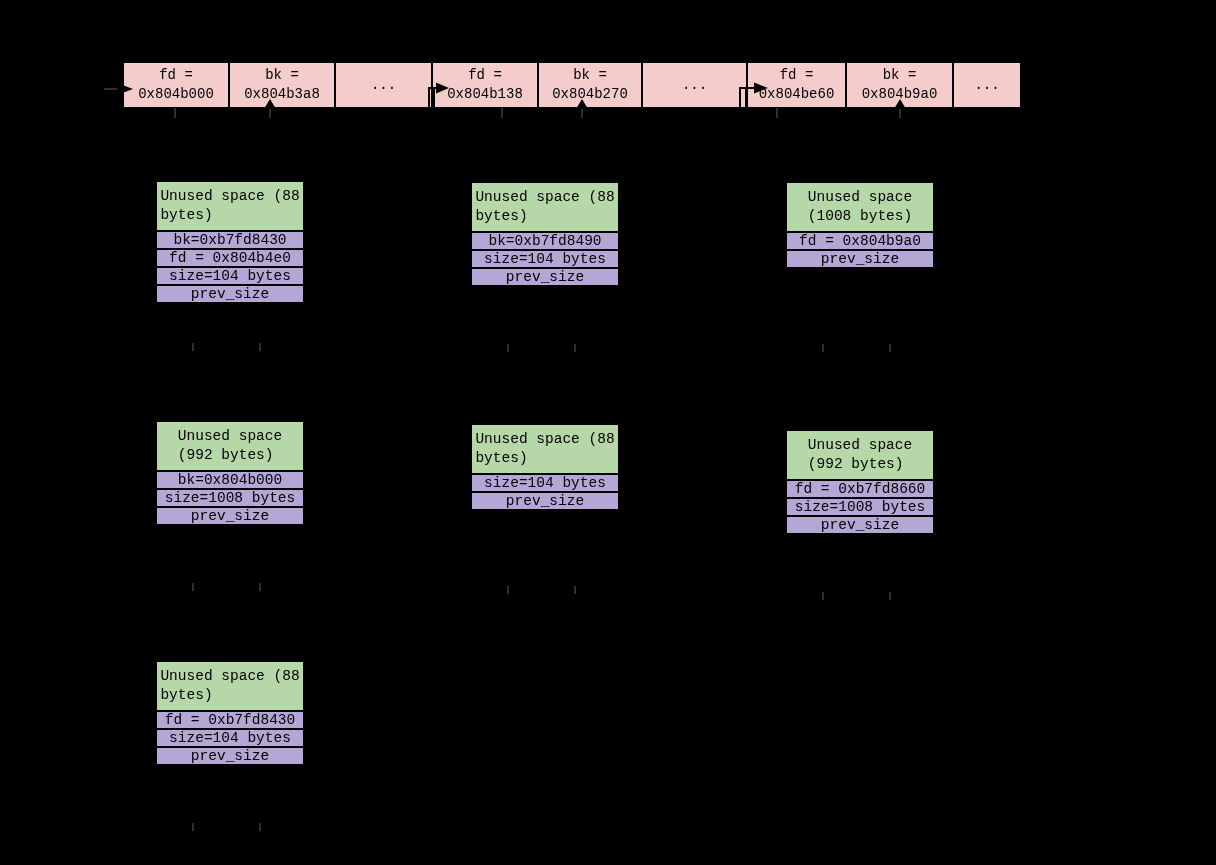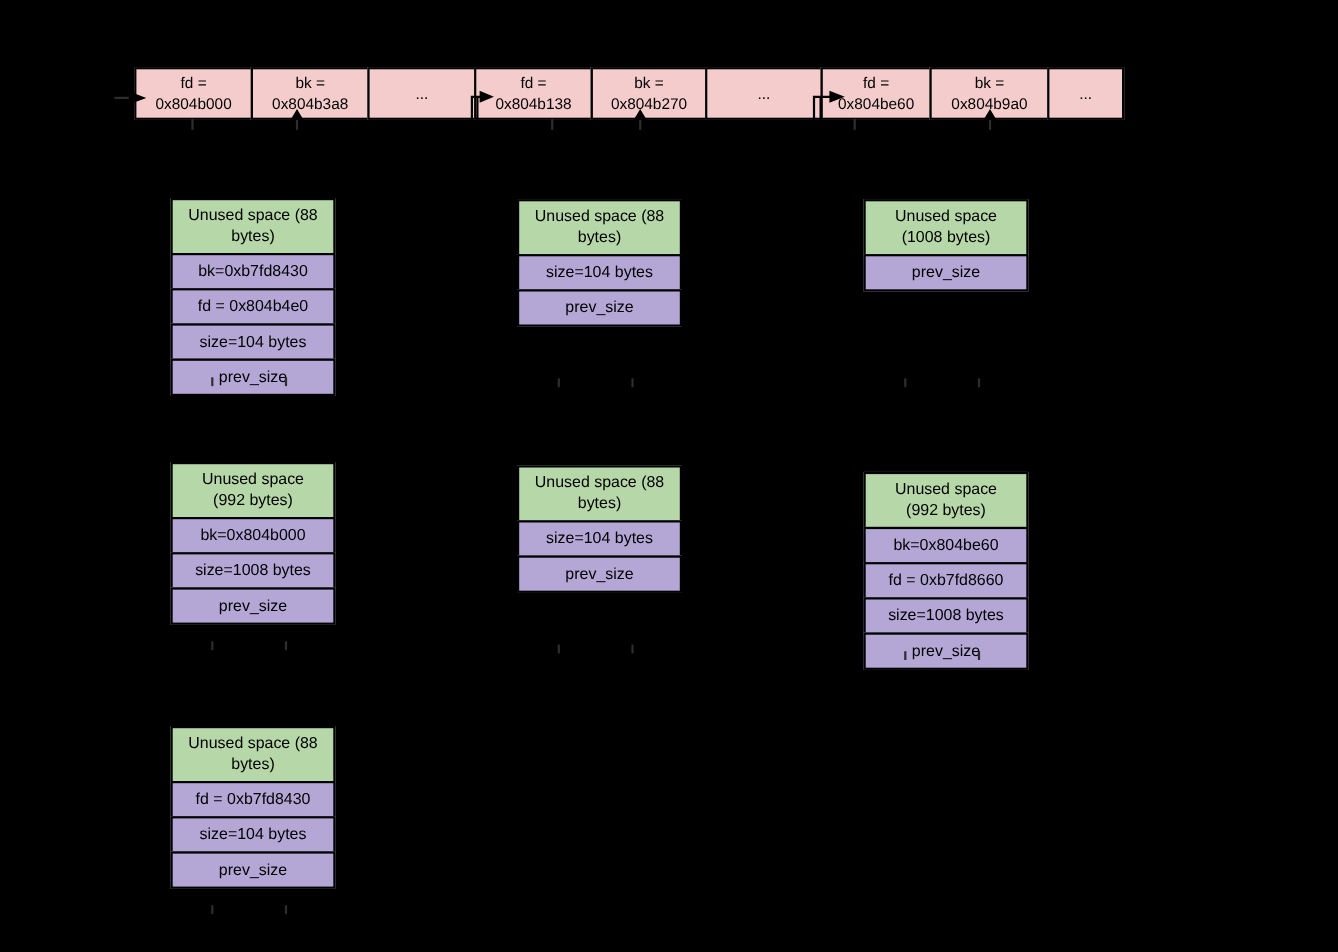--- a/index.html
+++ b/index.html
@@ -9,21 +9,21 @@
     --border: #000000;
     --bg: #000000;
   }
   html, body { margin: 0; padding: 0; background: var(--bg); }
   #canvas {
     position: relative;
     width: 1216px;
     height: 865px;
     background: var(--bg);
     overflow: hidden;
-    font-family: Liberation Sans, sans-serif;
+    font-family: Liberation Mono, monospace;
     color: #000;
   }
   .bar {
     position: absolute;
     left: 122px;
     top: 61px;
     display: flex;
   }
   .bar-cell {
     box-sizing: border-box;
@@ -42,29 +42,29 @@
   .chunk { position: absolute; width: 150px; }
   .chunk-header {
     box-sizing: border-box;
     width: 150px;
     height: 52px;
     background: var(--green);
     border: 2px solid var(--border);
     display: flex;
     align-items: center;
     justify-content: center;
-    text-align: center;
+    text-align: left;
     white-space: pre-line;
     font-size: 14.5px;
     line-height: 19px;
   }
   .chunk-row {
     box-sizing: border-box;
     width: 150px;
-    height: 34px;
+    height: 20px;
     margin-top: -2px;
     background: var(--purple);
     border: 2px solid var(--border);
     display: flex;
     align-items: center;
     justify-content: center;
     font-size: 14.5px;
   }
   #arrow-overlay {
     position: absolute;
@@ -100,46 +100,47 @@
     <div class="chunk-header">Unused space (88
 bytes)</div>
     <div class="chunk-row">bk=0xb7fd8430</div>
     <div class="chunk-row">fd = 0x804b4e0</div>
     <div class="chunk-row">size=104 bytes</div>
     <div class="chunk-row">prev_size</div>
   </div>
   <div class="chunk" style="left:470px; top:181px">
     <div class="chunk-header">Unused space (88
 bytes)</div>
+    <div class="chunk-row">bk=0xb7fd8490</div>
     <div class="chunk-row">size=104 bytes</div>
     <div class="chunk-row">prev_size</div>
   </div>
   <div class="chunk" style="left:785px; top:181px">
     <div class="chunk-header">Unused space
 (1008 bytes)</div>
+    <div class="chunk-row">fd = 0x804b9a0</div>
     <div class="chunk-row">prev_size</div>
   </div>
 
   <div class="chunk" style="left:155px; top:420px">
     <div class="chunk-header">Unused space
 (992 bytes)</div>
     <div class="chunk-row">bk=0x804b000</div>
     <div class="chunk-row">size=1008 bytes</div>
     <div class="chunk-row">prev_size</div>
   </div>
   <div class="chunk" style="left:470px; top:423px">
     <div class="chunk-header">Unused space (88
 bytes)</div>
     <div class="chunk-row">size=104 bytes</div>
     <div class="chunk-row">prev_size</div>
   </div>
   <div class="chunk" style="left:785px; top:429px">
     <div class="chunk-header">Unused space
 (992 bytes)</div>
-    <div class="chunk-row">bk=0x804be60</div>
     <div class="chunk-row">fd = 0xb7fd8660</div>
     <div class="chunk-row">size=1008 bytes</div>
     <div class="chunk-row">prev_size</div>
   </div>
 
   <div class="chunk" style="left:155px; top:660px">
     <div class="chunk-header">Unused space (88
 bytes)</div>
     <div class="chunk-row">fd = 0xb7fd8430</div>
     <div class="chunk-row">size=104 bytes</div>

